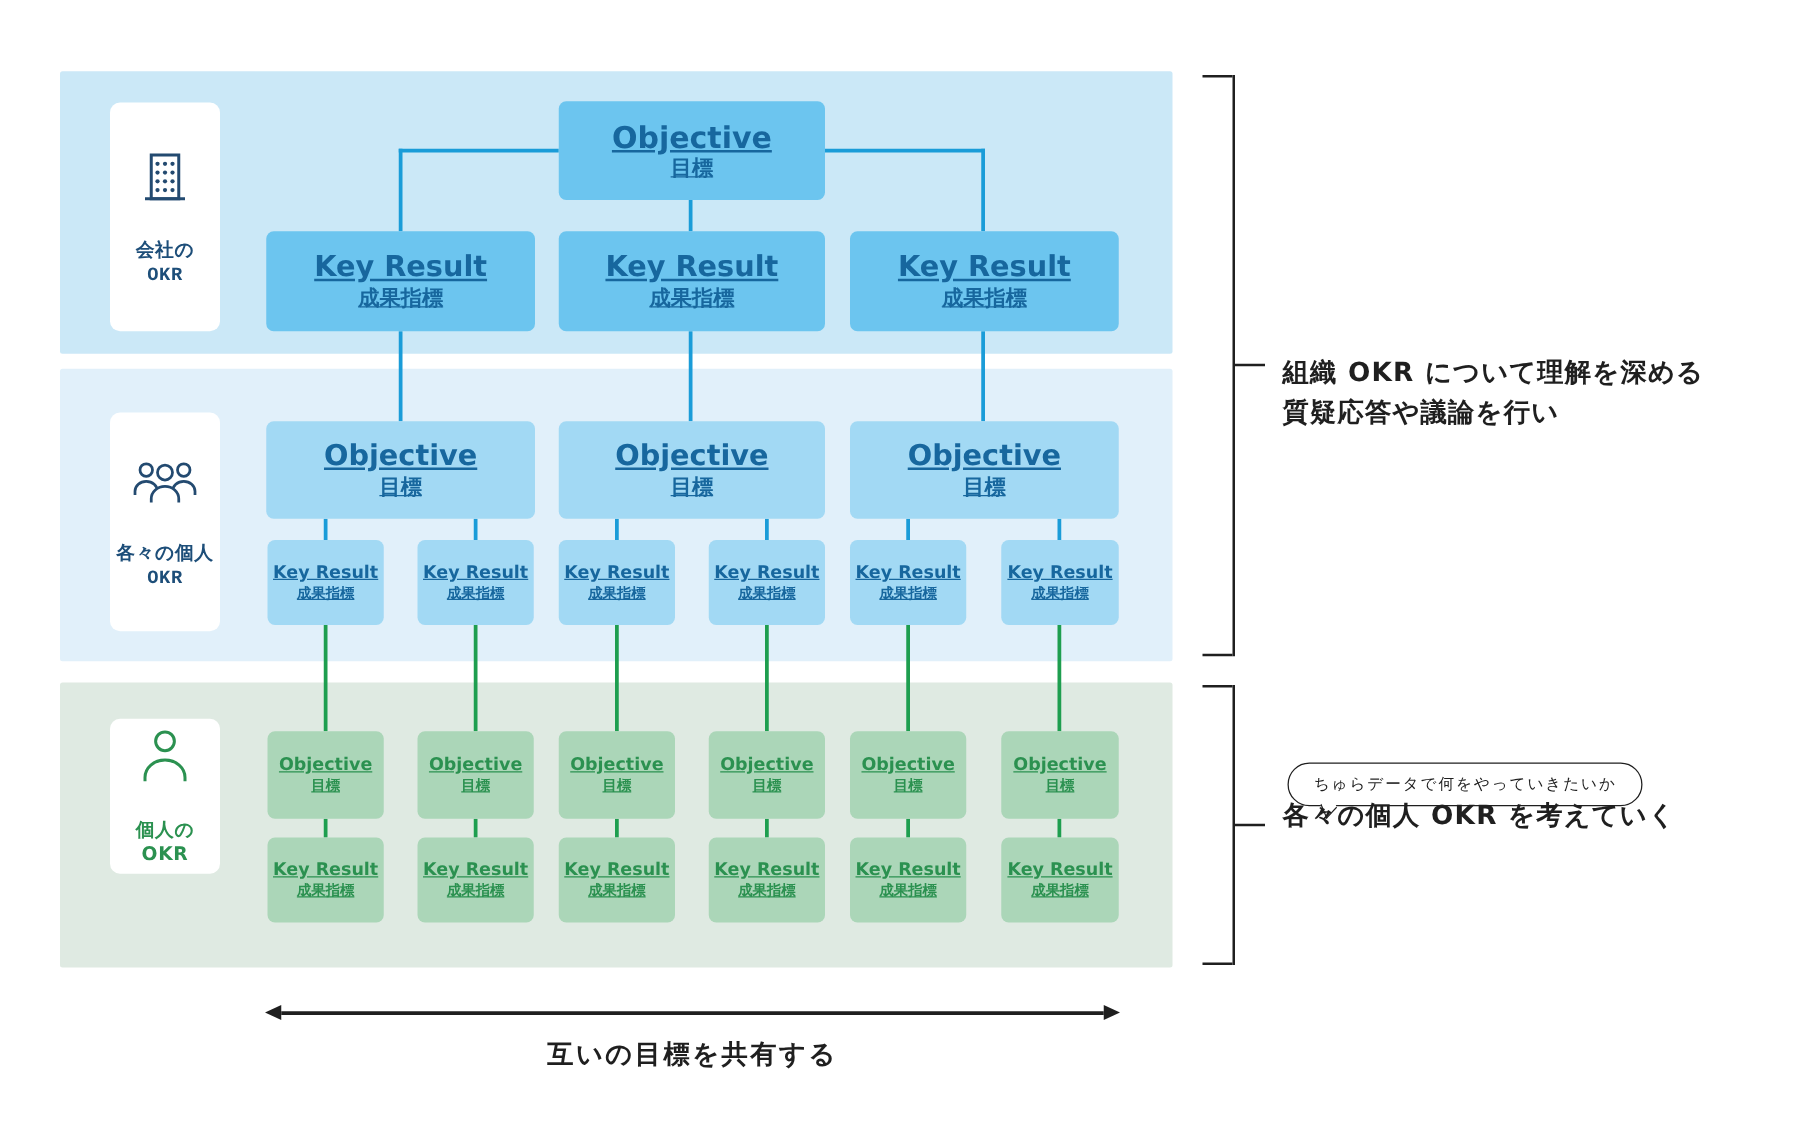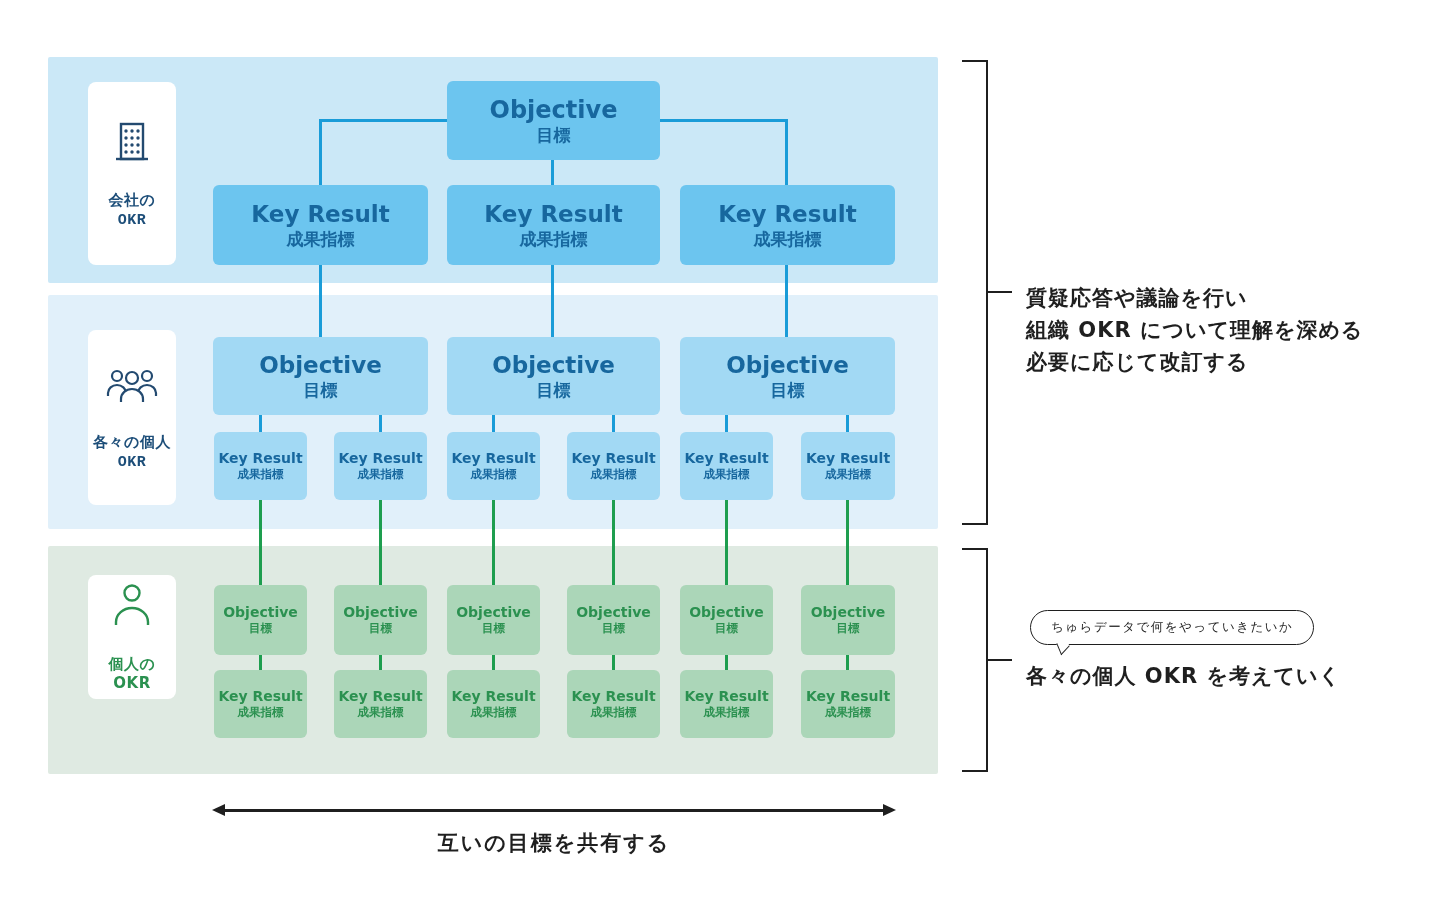--- a/index.html
+++ b/index.html
@@ -14,21 +14,21 @@
 
   .labelcard{position:absolute;z-index:3;background:#ffffff;border-radius:8px;
     display:flex;flex-direction:column;align-items:center;justify-content:center;gap:22px;}
   .lc1{left:88px;top:82px;width:88px;height:183px;}
   .lc2{left:88px;top:330px;width:88px;height:175px;}
   .lc3{left:88px;top:575px;width:88px;height:124px;}
   .lc-label{font-weight:bold;font-size:15px;line-height:19px;text-align:center;letter-spacing:.5px;}
   .lc-blue{color:#1d4e79;font-family:Liberation Mono, monospace;}
   .lc-green{color:#2b9150;}
 
-  .box{position:absolute;z-index:3;display:flex;flex-direction:column;align-items:center;justify-content:center;border-radius:6px;}
+  .box{position:absolute;z-index:3;display:flex;flex-direction:column;align-items:center;justify-content:center;border-radius:6px;text-decoration:underline;}
   .box-blue-strong{background:#6cc5ef;color:#17679e;}
   .box-blue-light{background:#a2d9f4;color:#17679e;}
   .box-green{background:#abd6b8;color:#2b9150;}
   .t1-xl{font-size:24px;font-weight:bold;line-height:28px;}
   .t2-xl{font-size:17px;font-weight:bold;line-height:22px;}
   .t1-lg{font-size:23px;font-weight:bold;line-height:27px;}
   .t2-lg{font-size:17px;font-weight:bold;line-height:22px;}
   .t1-sm{font-size:14px;font-weight:bold;line-height:17px;}
   .t2-sm{font-size:11.5px;font-weight:bold;line-height:15px;}
 
@@ -263,25 +263,24 @@
   <div class="bk" style="left:962px;top:548px;width:24px;height:2px"></div>
   <div class="bk" style="left:962px;top:770px;width:24px;height:2px"></div>
   <div class="bk" style="left:988px;top:659px;width:24px;height:2px"></div>
 
   <div class="bubble" style="left:1030px;top:610px">
     <span>ちゅらデータで何をやっていきたいか</span>
     <span class="tail"></span>
   </div>
 
   <div class="note" style="left:1026px;top:282px">
+    <div>組織 OKR について理解を深める</div>
     <div>質疑応答や議論を行い</div>
-    <div>組織 OKR について理解を深める</div>
-    <div>必要に応じて改訂する</div>
-  </div>
-  <div class="note" style="left:1026px;top:660px">
+  </div>
+  <div class="note" style="left:1026px;top:636px">
     <div>各々の個人 OKR を考えていく</div>
   </div>
 
   <div class="arrow-line" style="left:225px;top:809px;width:658px"></div>
   <div class="arrowhead ah-left" style="left:212px;top:804px"></div>
   <div class="arrowhead ah-right" style="left:883px;top:804px"></div>
   <div class="footer-label" style="left:213px;top:829px;width:682px">互いの目標を共有する</div>
 
 </div>
 

